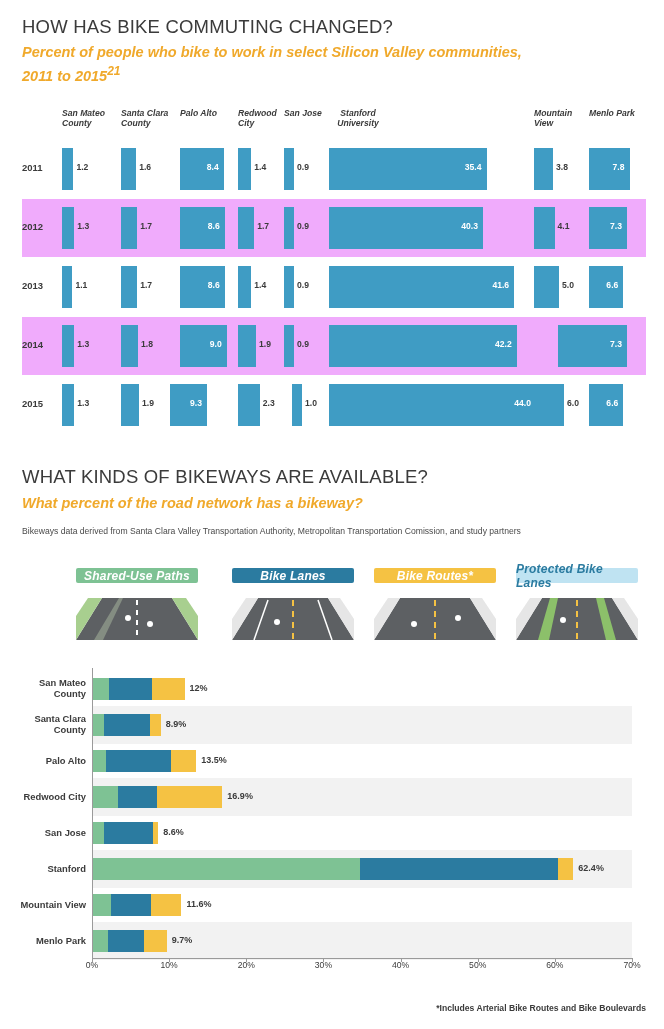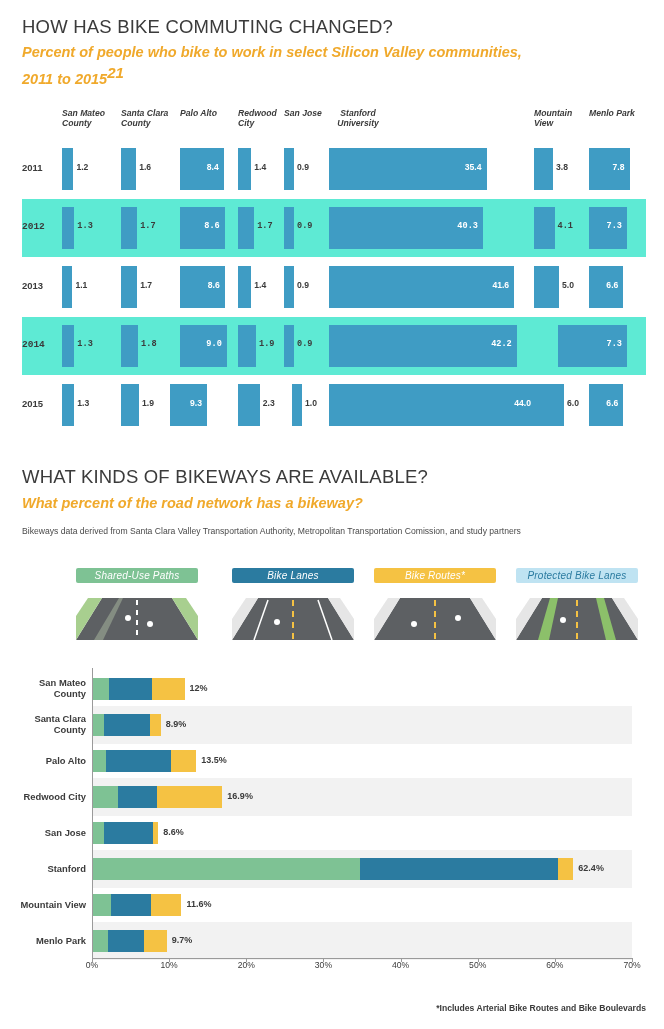--- a/index.html
+++ b/index.html
@@ -28,21 +28,21 @@
   .sec1-sub {
     position: absolute;
     left: 22px; top: 43px;
     width: 520px;
     font-size: 14.5px;
     font-style: italic;
     font-weight: bold;
     color: #f0a92b;
     line-height: 1.35;
   }
-  .sec1-sub sup { font-size: 15px; vertical-align: super; }
+  .sec1-sub sup { font-size: 12px; vertical-align: super; }
 
   .chart1 {
     position: absolute;
     left: 22px; top: 108px;
     width: 624px;
     height: 340px;
   }
   .col-head {
     position: absolute;
     font-size: 8.6px;
@@ -51,21 +51,21 @@
     color: #3b3b3b;
     line-height: 1.18;
     white-space: pre-line;
   }
   .row1 {
     position: absolute;
     left: 0;
     width: 624px;
     height: 58px;
   }
-  .row1.alt { background: #5eead4; font-family: Liberation Mono, monospace; }
+  .row1.alt { background: #f0abfc; }
   .row1-label {
     position: absolute;
     left: 0; top: 22px;
     width: 40px;
     text-align: left;
     font-size: 9.5px;
     font-weight: bold;
     color: #3b3b3b;
   }
   .bar1 {
@@ -119,22 +119,22 @@
     position: absolute;
     top: 568px;
     width: 122px;
   }
   .legend-pill {
     height: 15px;
     border-radius: 2px;
     display: flex;
     align-items: center;
     justify-content: center;
-    font-size: 10px;
-    font-weight: normal;
+    font-size: 12px;
+    font-weight: bold;
     font-style: italic;
     color: #fff;
     letter-spacing: 0.2px;
   }
   .legend-img {
     margin-top: 5px;
     height: 52px;
     position: relative;
     overflow: hidden;
   }

